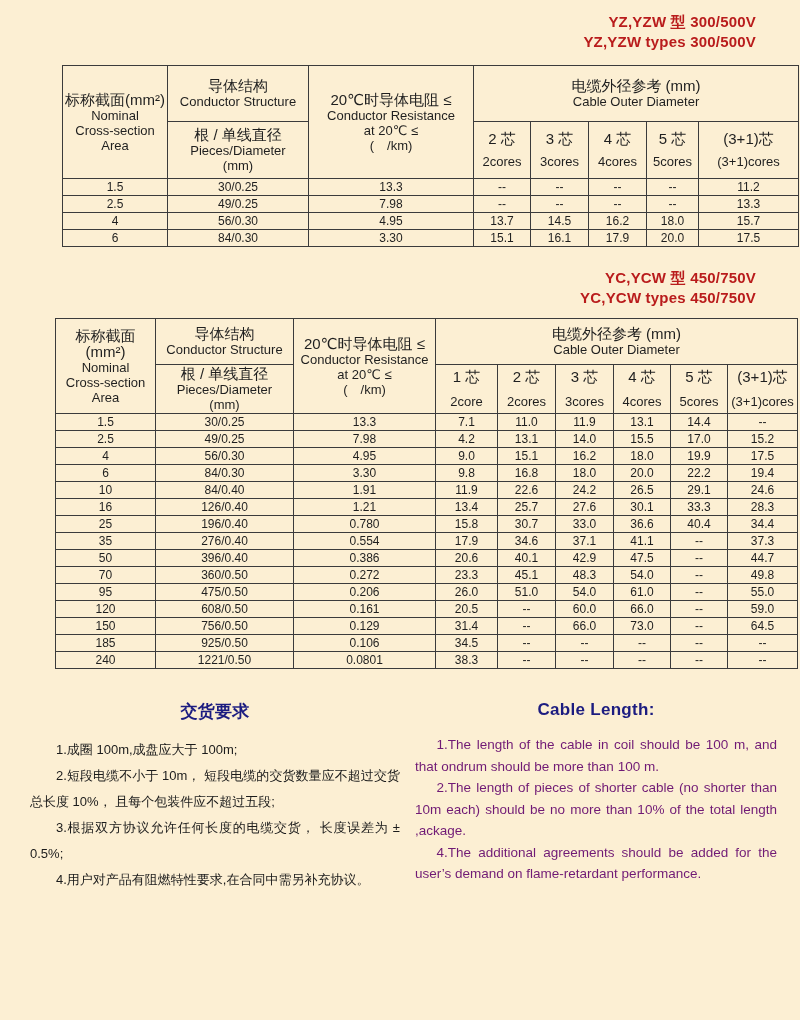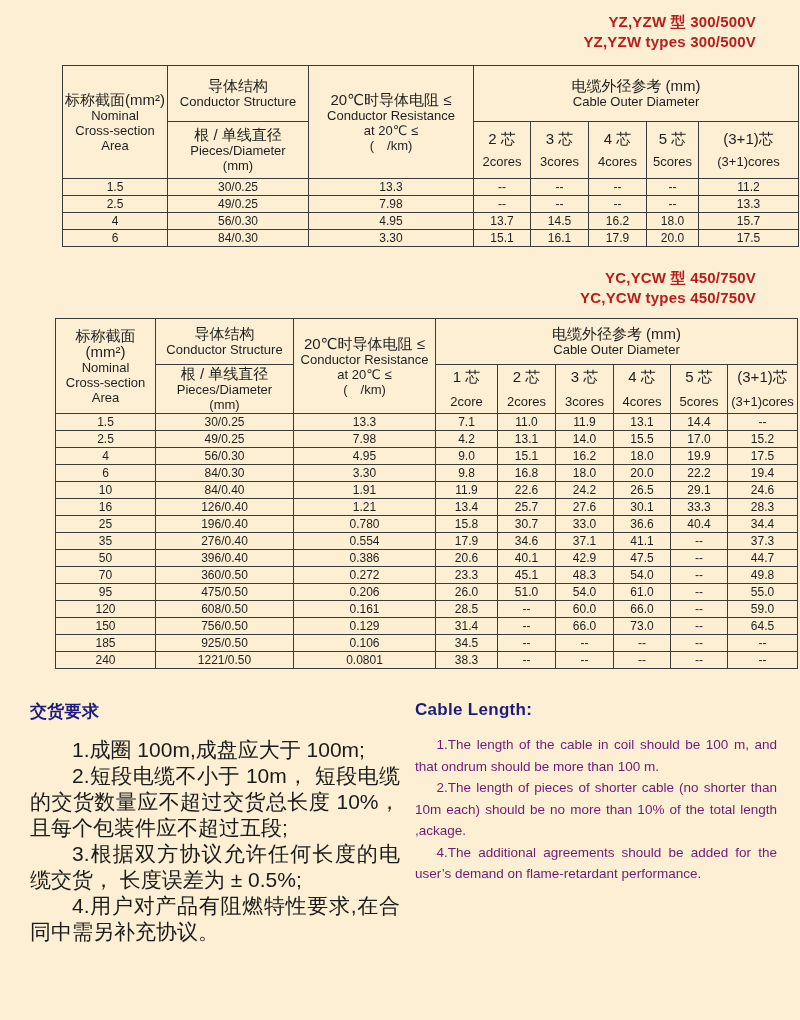--- a/index.html
+++ b/index.html
@@ -48,25 +48,25 @@
   #table1 .core .zh{margin-bottom:7px;}
   
   #table2 tr.hrowA th{height:45px;}
   #table2 tr.hrowB th{height:48px;}
   #table2 td{height:16px;}
   #table2 .core .zh{margin-bottom:9px;}
   
   .block{position:absolute;top:700px;}
   .block-heading{
     font-weight:bold;font-size:17px;color:#1c1c80;
-    margin:0 0 14px 0;letter-spacing:.3px;
+    margin:0 0 14px 0;letter-spacing:.3px;text-align:center;
   }
   .block-zh{left:30px;width:370px;}
   .block-zh p{
-    margin:0;text-indent:2em;font-size:21px;line-height:26px;color:#1b1b1b;
+    margin:0;text-indent:2em;font-size:13px;line-height:26px;color:#1b1b1b;
     text-align:justify;
   }
   .block-en{left:415px;width:362px;}
   .block-en p{
     margin:0;text-indent:1.6em;font-size:13.5px;line-height:21.5px;color:#701a75;
     text-align:justify;
   }
 </style>
 </head>
 <body>
@@ -373,21 +373,21 @@
           <td>51.0</td>
           <td>54.0</td>
           <td>61.0</td>
           <td>--</td>
           <td>55.0</td>
         </tr>
         <tr>
           <td>120</td>
           <td>608/0.50</td>
           <td>0.161</td>
-          <td>28.5</td>
+          <td>20.5</td>
           <td>--</td>
           <td>60.0</td>
           <td>66.0</td>
           <td>--</td>
           <td>59.0</td>
         </tr>
         <tr>
           <td>150</td>
           <td>756/0.50</td>
           <td>0.129</td>

